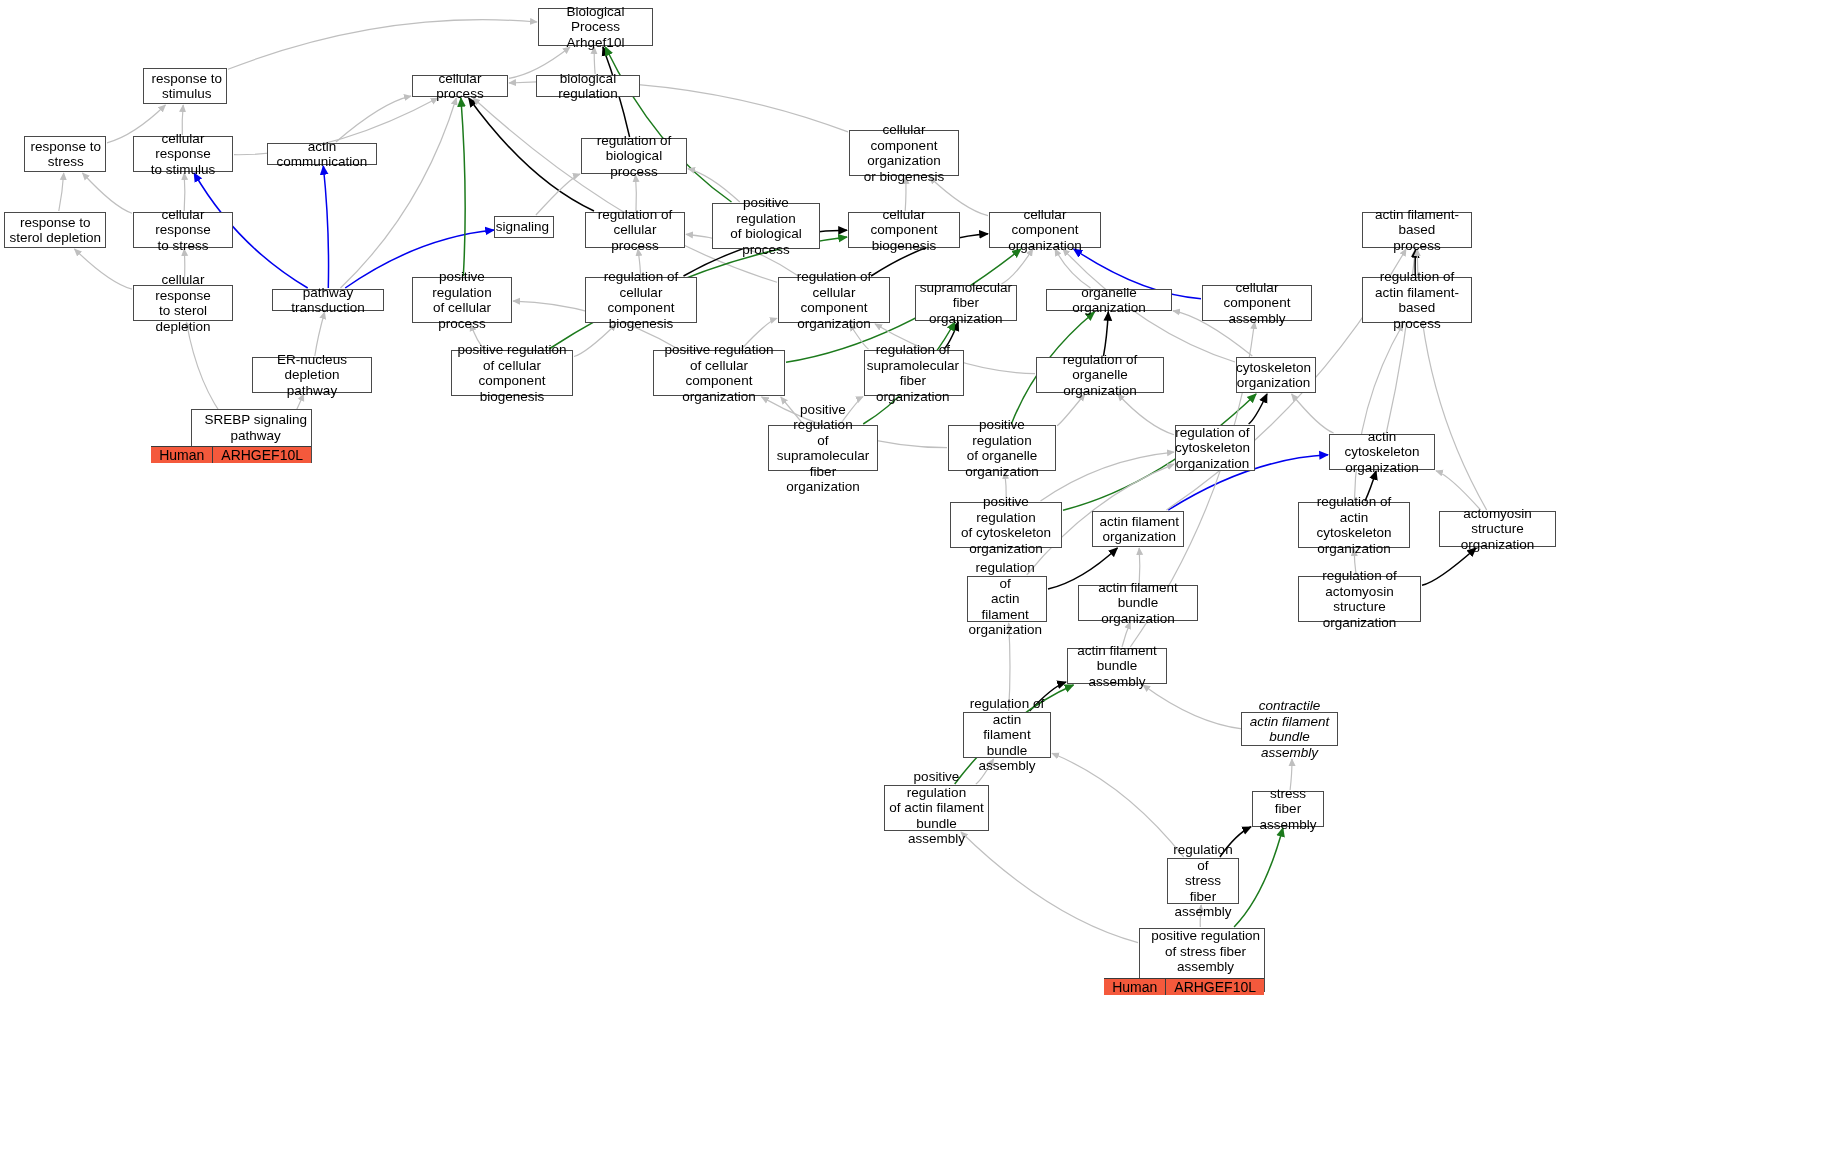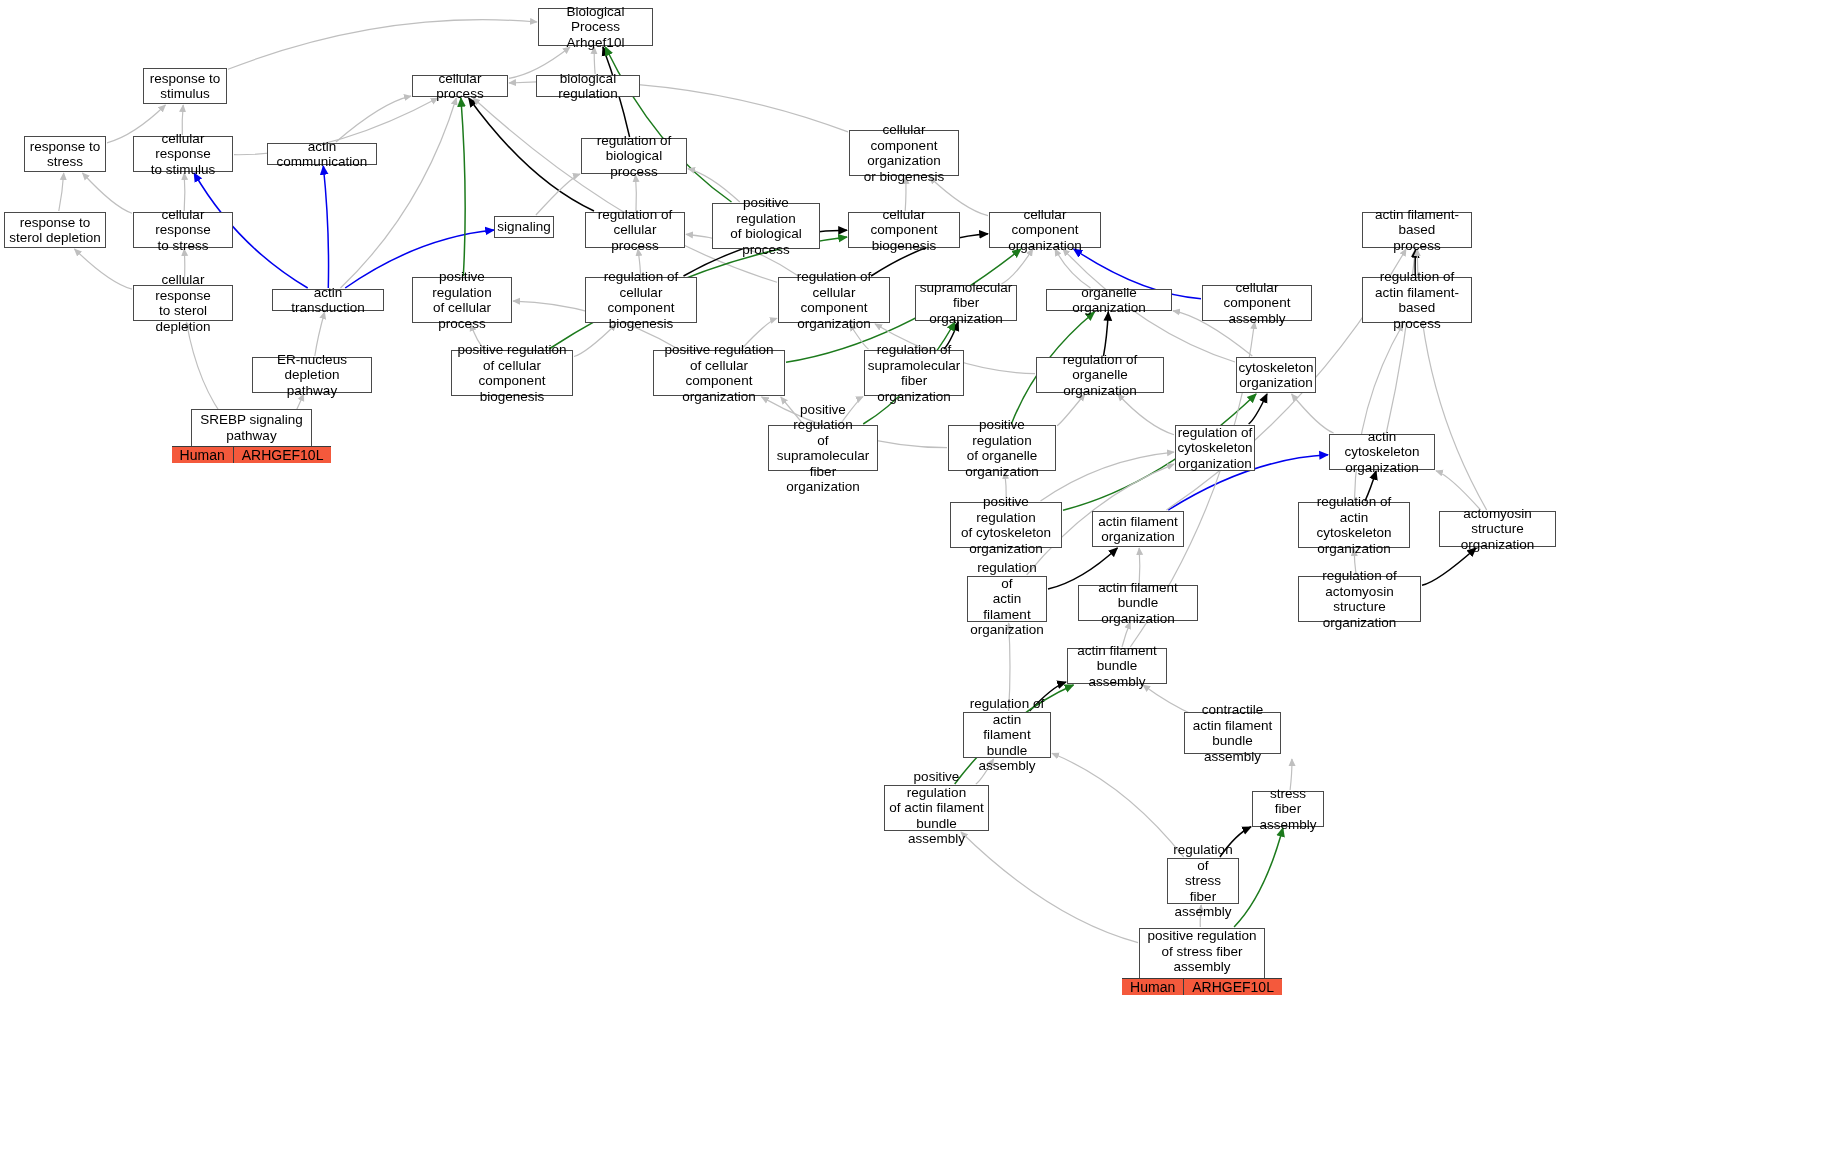--- a/index.html
+++ b/index.html
@@ -1,20 +1,20 @@
 <!DOCTYPE html>
 <html><head>
 <meta charset="utf-8">
 <style>
   html,body{margin:0;padding:0;background:#ffffff;}
   body{font-family:"Liberation Sans","DejaVu Sans",sans-serif;}
   #canvas{position:relative;width:1831px;height:1171px;background:#fff;overflow:hidden;}
   #edges{position:absolute;left:0;top:0;width:1831px;height:1171px;}
   .node{position:absolute;box-sizing:border-box;border:1.6px solid #4a4a4a;background:#ffffff;
-        display:flex;flex-direction:column;align-items:center;justify-content:center;z-index:5;}
+        display:flex;flex-direction:column;align-items:flex-end;justify-content:center;z-index:5;}
   .node .lbl{display:flex;align-items:center;justify-content:center;text-align:center;
         font-size:13.5px;line-height:15.5px;color:#000;padding:3px 4px;flex:1 1 auto;white-space:pre-line;}
   .node.gene{}
   .genebar{display:flex;border-top:1.6px solid #3a3a3a;height:22px;}
   .genebar > div{display:flex;align-items:center;justify-content:center;font-size:14px;color:#000;
         background:#f4593c;}
   .genebar .sp{flex:0 0 auto;padding:0 8px;border-right:1.6px solid #3a3a3a;}
   .genebar .gn{flex:1 1 auto;padding:0 8px;}
 </style>
 </head>
@@ -189,21 +189,21 @@
       </div>
       <div class="node" style="left: 1362px; top: 212px; width: 110px; height: 36px;">
         <div class="lbl">actin filament-based
 process</div>
       </div>
       <div class="node" style="left: 133px; top: 285px; width: 100px; height: 36px;">
         <div class="lbl">cellular response
 to sterol depletion</div>
       </div>
       <div class="node" style="left: 272px; top: 289px; width: 112px; height: 22px;">
-        <div class="lbl">actin transduction</div>
+        <div class="lbl">pathway transduction</div>
       </div>
       <div class="node" style="left: 412px; top: 277px; width: 100px; height: 46px;">
         <div class="lbl">positive regulation
 of cellular
 process</div>
       </div>
       <div class="node" style="left: 585px; top: 277px; width: 112px; height: 46px;">
         <div class="lbl">regulation of
 cellular component
 biogenesis</div>
@@ -317,21 +317,21 @@
       </div>
       <div class="node" style="left: 1067px; top: 648px; width: 100px; height: 36px;">
         <div class="lbl">actin filament
 bundle assembly</div>
       </div>
       <div class="node" style="left: 963px; top: 712px; width: 88px; height: 46px;">
         <div class="lbl">regulation of
 actin filament
 bundle assembly</div>
       </div>
-      <div class="node" style="left: 1184px; top: 712px; width: 97px; height: 42px;">
+      <div class="node" style="left: 1241px; top: 712px; width: 97px; height: 34px; font-style: italic;">
         <div class="lbl">contractile
 actin filament
 bundle assembly</div>
       </div>
       <div class="node" style="left: 884px; top: 785px; width: 105px; height: 46px;">
         <div class="lbl">positive regulation
 of actin filament
 bundle assembly</div>
       </div>
       <div class="node" style="left: 1252px; top: 791px; width: 72px; height: 36px;">

